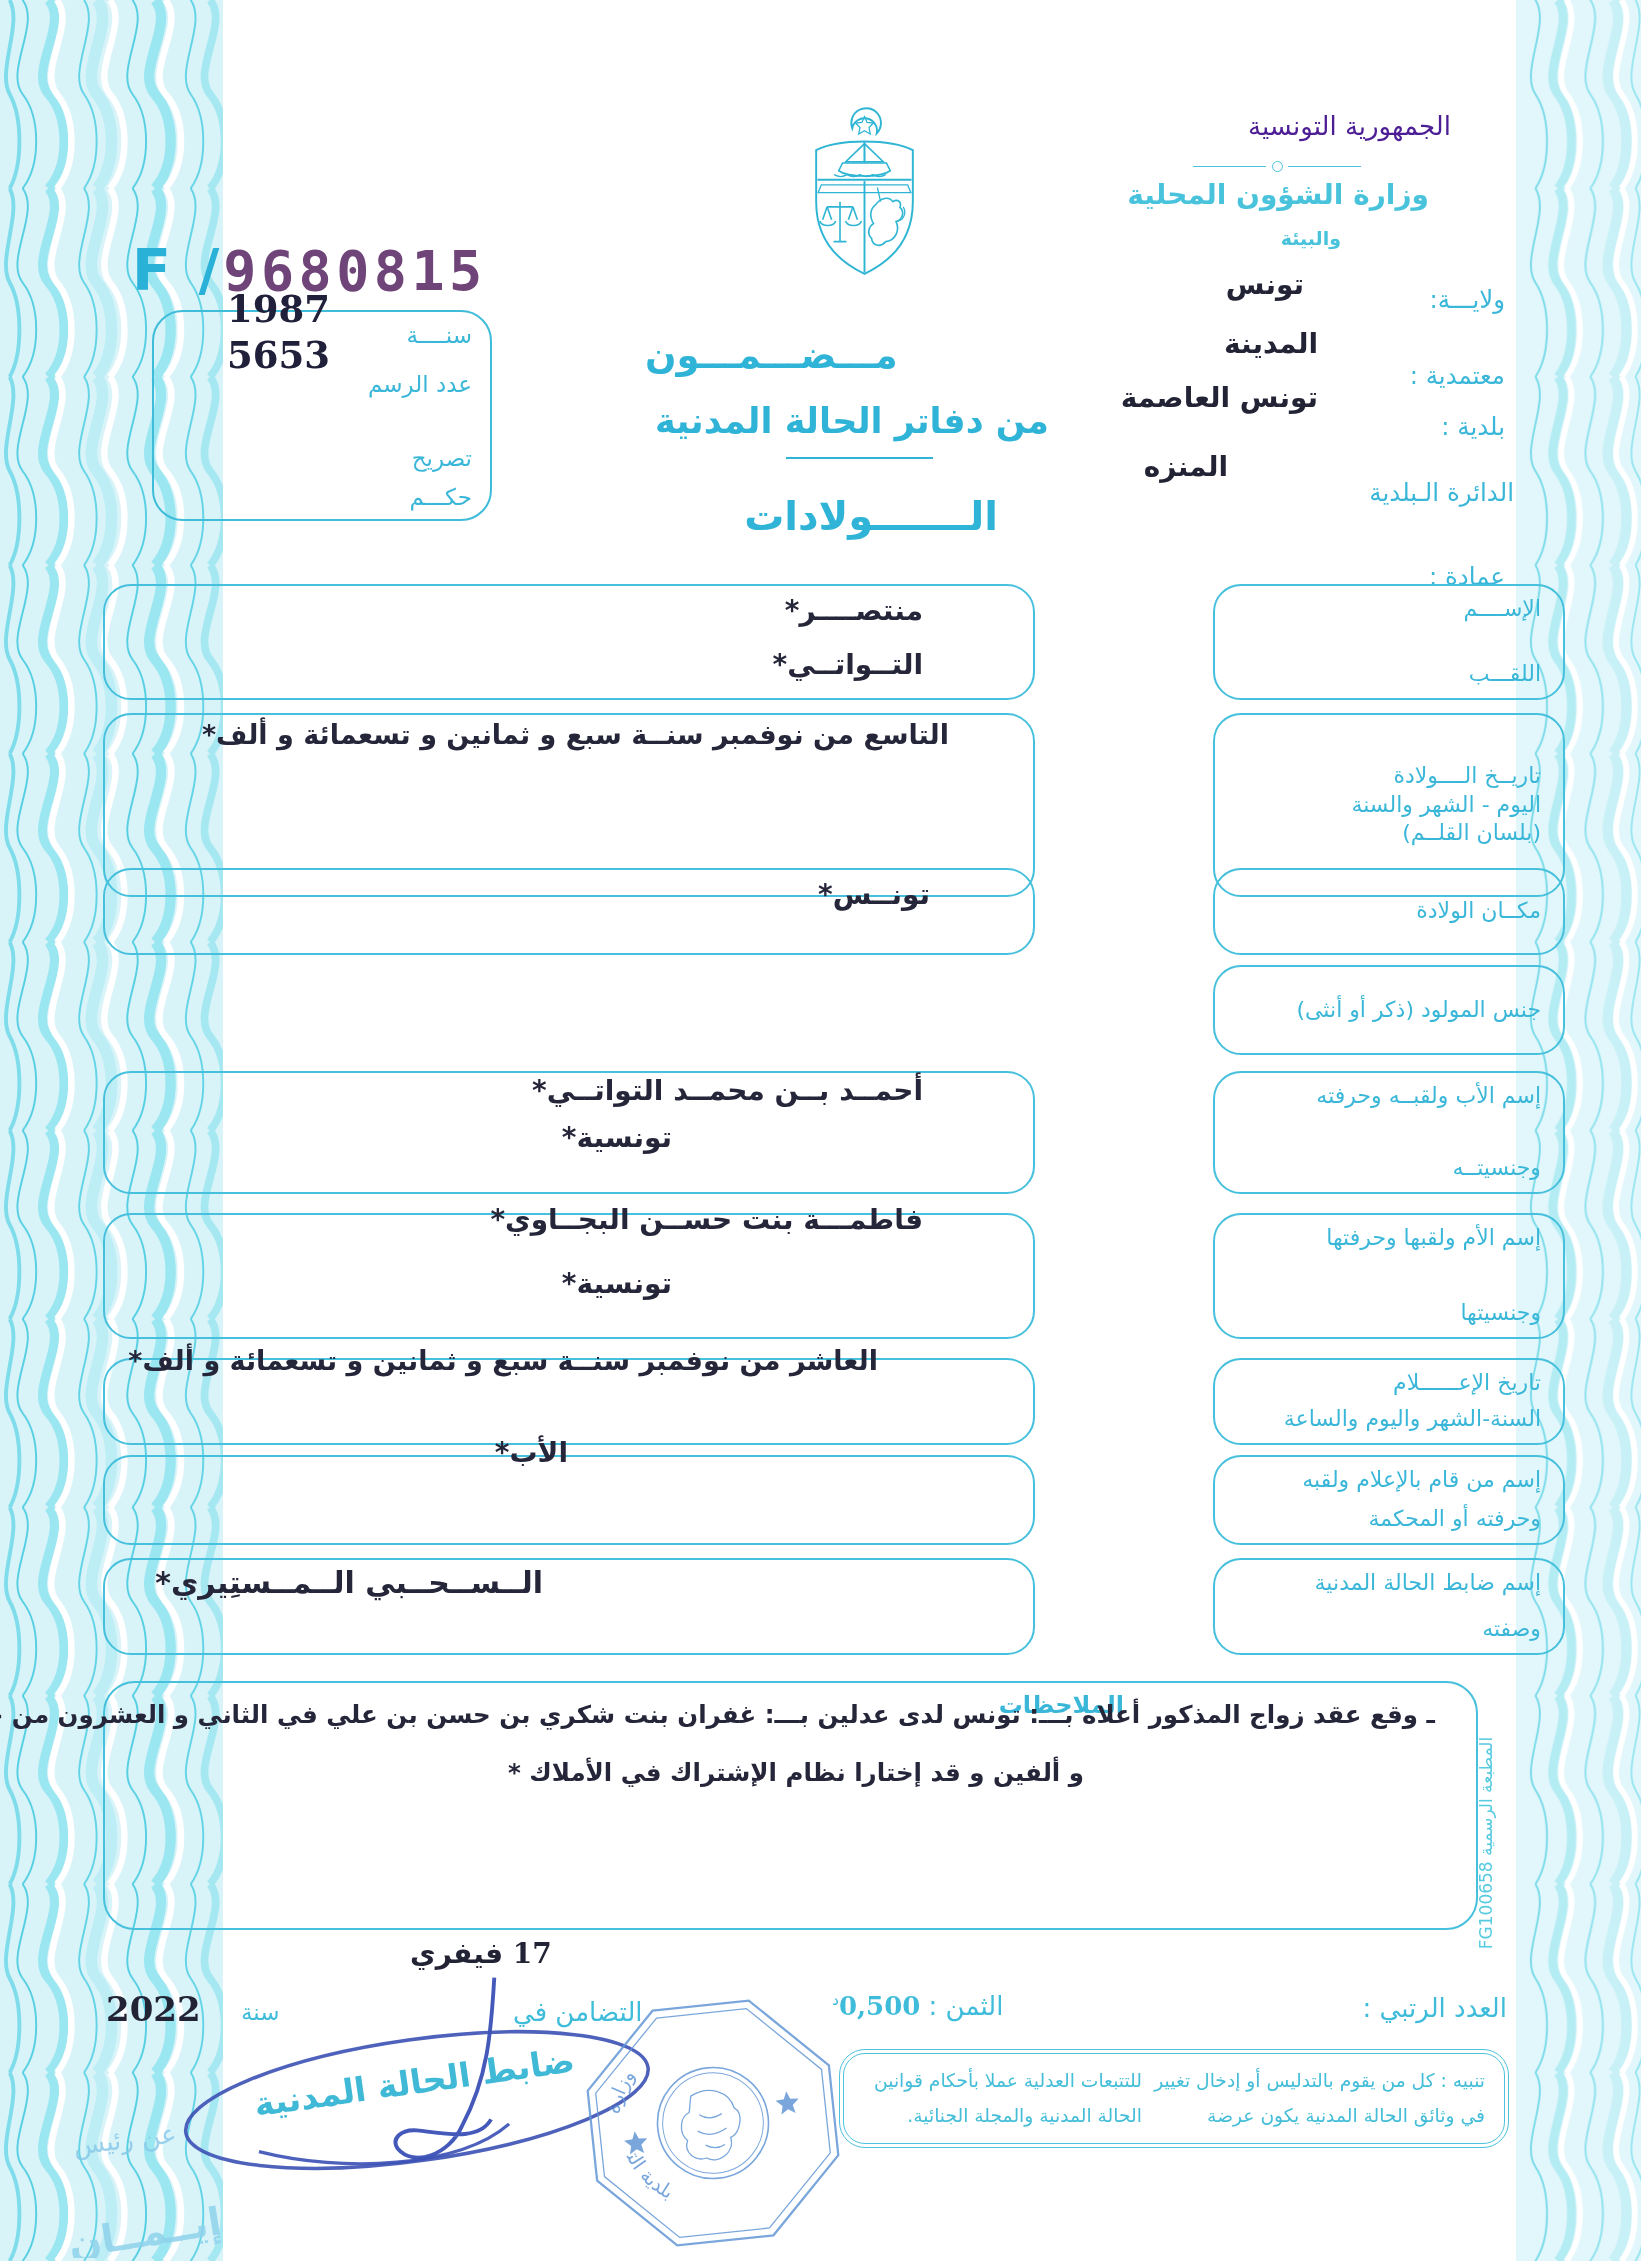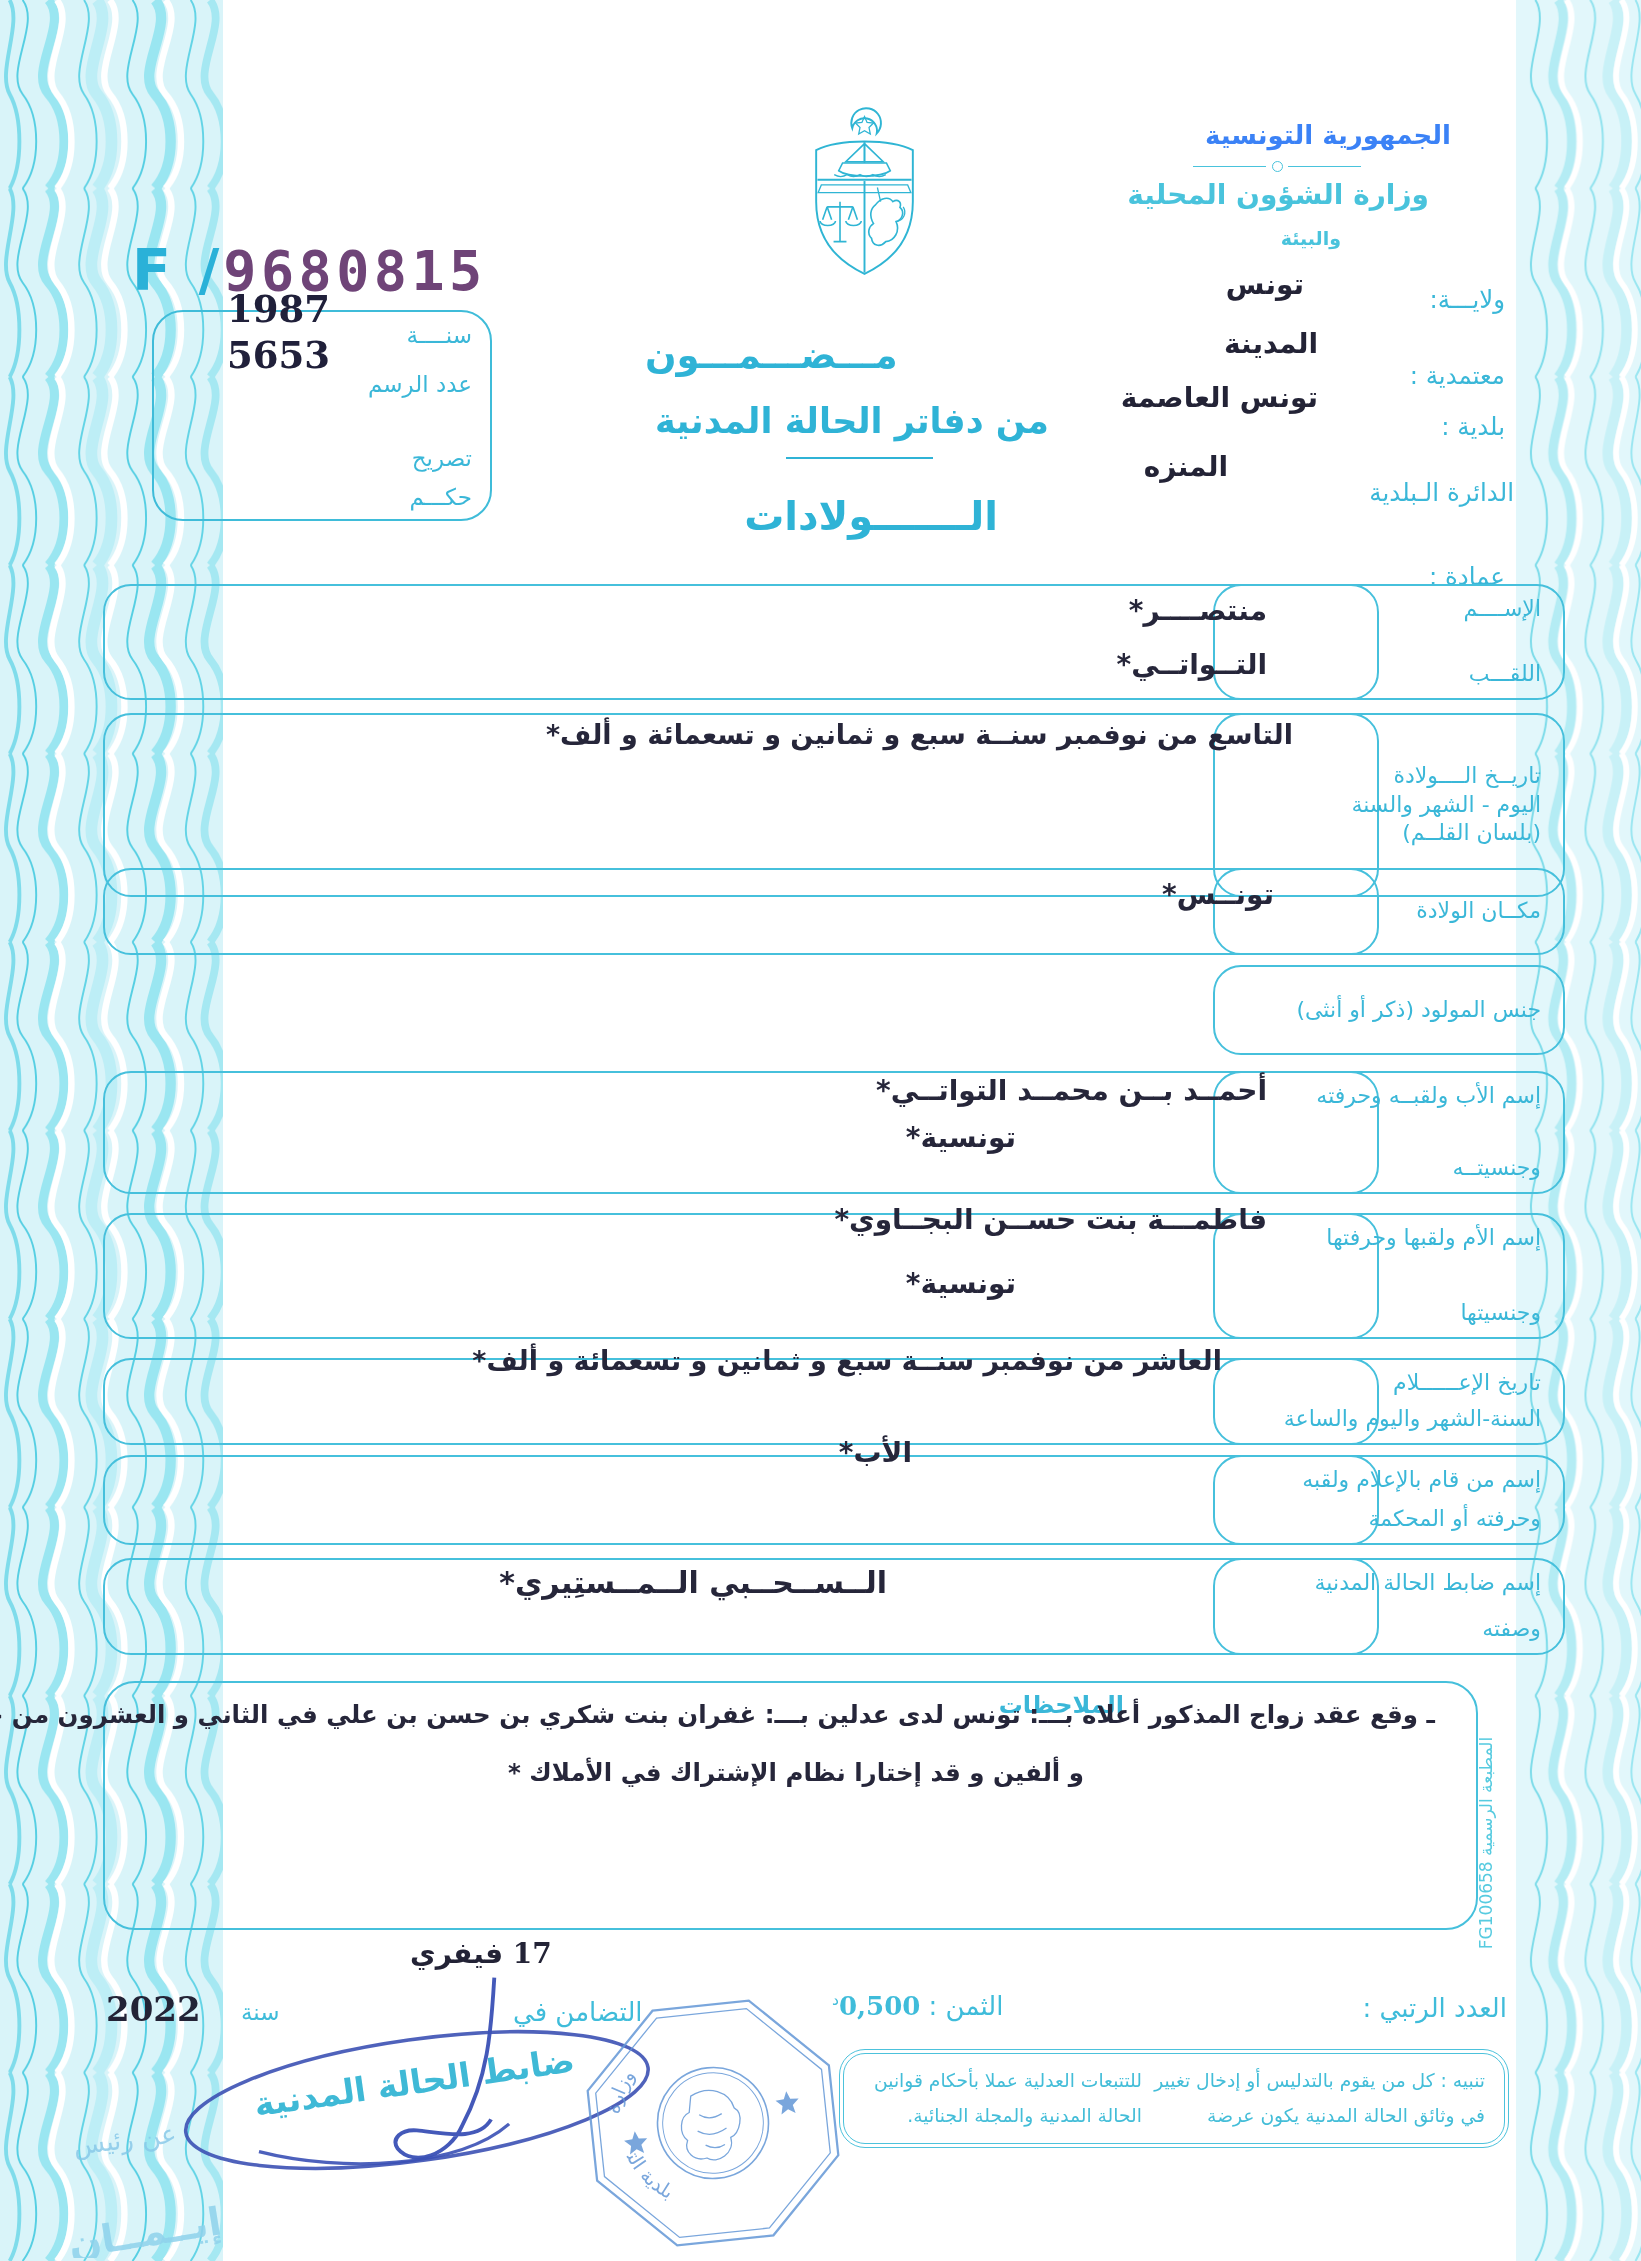--- a/index.html
+++ b/index.html
@@ -20,21 +20,21 @@
   .refbox{position:absolute;left:152px;top:310px;width:336px;height:207px;
           border:2.6px solid #3fbcd9;border-radius:31px;z-index:1;}
   .refbox .lbl{position:absolute;right:18px;color:#3ab7d8;font-size:23px;}
   .ref-year{top:10.3px;}
   .ref-record{top:59px;}
   .ref-decl{top:133px;}
   .ref-judg{top:172px;}
   .refval{position:absolute;left:227px;top:333px;font-family:"DejaVu Serif",serif;
           font-weight:bold;font-size:37px;color:#20203a;z-index:3;}
   
-  .republic{position:absolute;right:191px;top:111px;color:#3b82f6;font-size:26px;font-weight:bold;margin-top:9px;}
+  .republic{position:absolute;right:191px;top:111px;color:#4c1d95;font-size:26px;font-weight:normal;}
   .hdr-div{position:absolute;right:281px;top:161px;width:168px;display:flex;align-items:center;gap:5.2px;}
   .hdr-div i{flex:1;border-top:1.9px solid #49c3dc;}
   .hdr-div b{width:9px;height:9px;border:1.9px solid #49c3dc;border-radius:50%;}
   .ministry1{position:absolute;right:213px;top:178px;color:#49c3dc;font-size:28px;font-weight:bold;}
   .ministry2{position:absolute;right:301px;top:227px;color:#49c3dc;font-size:19px;font-weight:bold;}
   .hfield{position:absolute;color:#3ab7d8;font-size:24.5px;}
   .hf0{right:137px;top:285px;}
   .hf1{right:137px;top:361px;}
   .hf2{right:137px;top:412px;}
   .hf3{right:128px;top:478px;}
@@ -48,21 +48,21 @@
   .title1{position:absolute;left:645px;width:452px;top:334px;text-align:left;
           color:#2fb3d6;font-size:37px;font-weight:bold;}
   .title2{position:absolute;left:594px;width:516px;top:401px;text-align:center;
           color:#2fb3d6;font-size:35px;font-weight:bold;}
   .title2u{position:absolute;left:786px;top:457px;width:147px;border-top:2.6px solid #2fb3d6;}
   .title3{position:absolute;left:645px;width:452px;top:493px;text-align:center;
           color:#2fb3d6;font-size:40px;font-weight:bold;}
   
   .row{position:absolute;left:103px;width:1462px;}
   .vbox,.lbox{position:absolute;top:0;height:100%;border:2.3px solid #46c0dc;border-radius:28px;box-sizing:border-box;}
-  .vbox{left:0;width:1276px;}
+  .vbox{left:0;width:932px;}
   .lbox{left:1110px;width:352px;color:#3ab7d8;font-size:22px;display:flex;flex-direction:column;
         justify-content:center;text-align:right;padding:9px 22px;line-height:1.3;}
   .lbox.spread{justify-content:space-between;}
   .val{position:absolute;font-weight:bold;color:#26263a;font-size:28px;white-space:nowrap;z-index:4;}
   .r1{top:584px;height:116px;}  .r1 .v0{top:7.7px;right:110px;} .r1 .v1{top:62px;right:110px;}
   .r2{top:713px;height:184px;} .r2 .v0{top:3.9px;right:84px;font-size:27px;}
   .r3{top:868px;height:87px;} .r3 .v0{top:7.7px;right:103px;}
   .r4{top:965px;height:90px;} .r4 .v0{top:-23px;right:116px;}
   .r5{top:1071px;height:123px;} .r5 .v0{top:1.3px;right:110px;} .r5 .v1{top:48px;right:361px;}
   .r6{top:1213px;height:126px;} .r6 .v0{top:-11.6px;right:110px;} .r6 .v1{top:52px;right:361px;}

